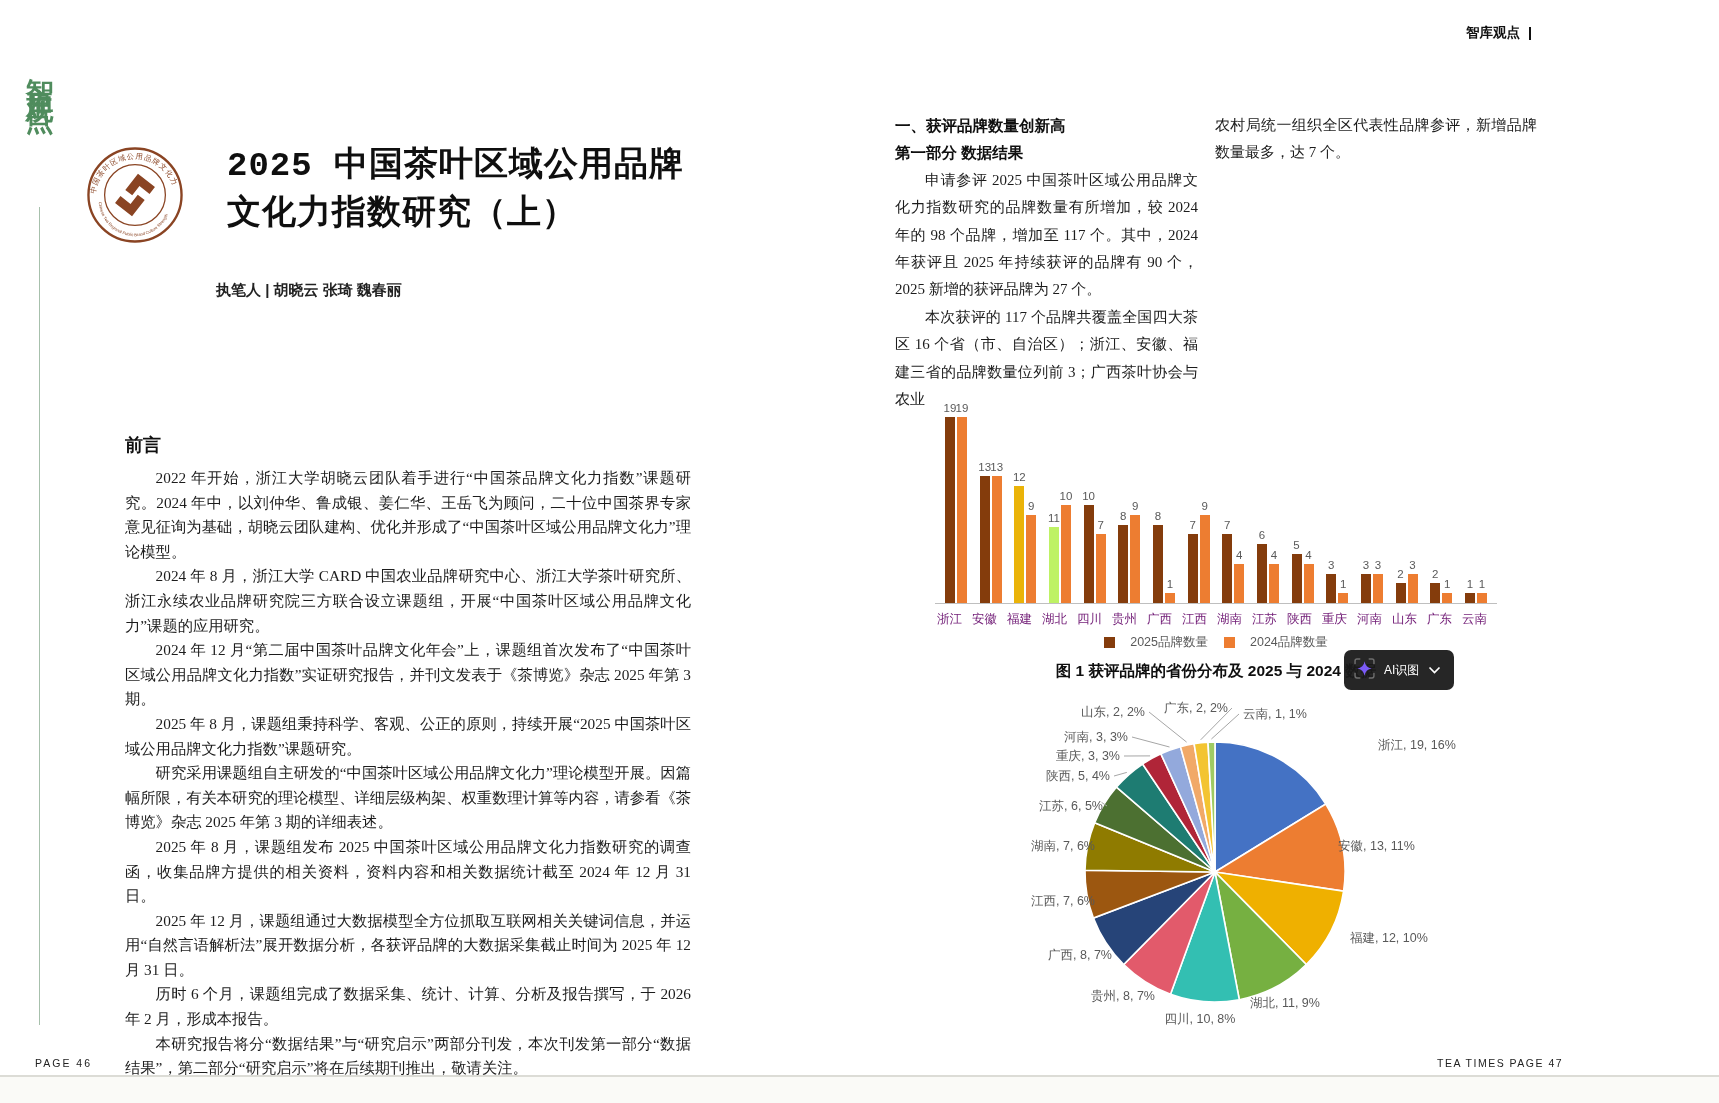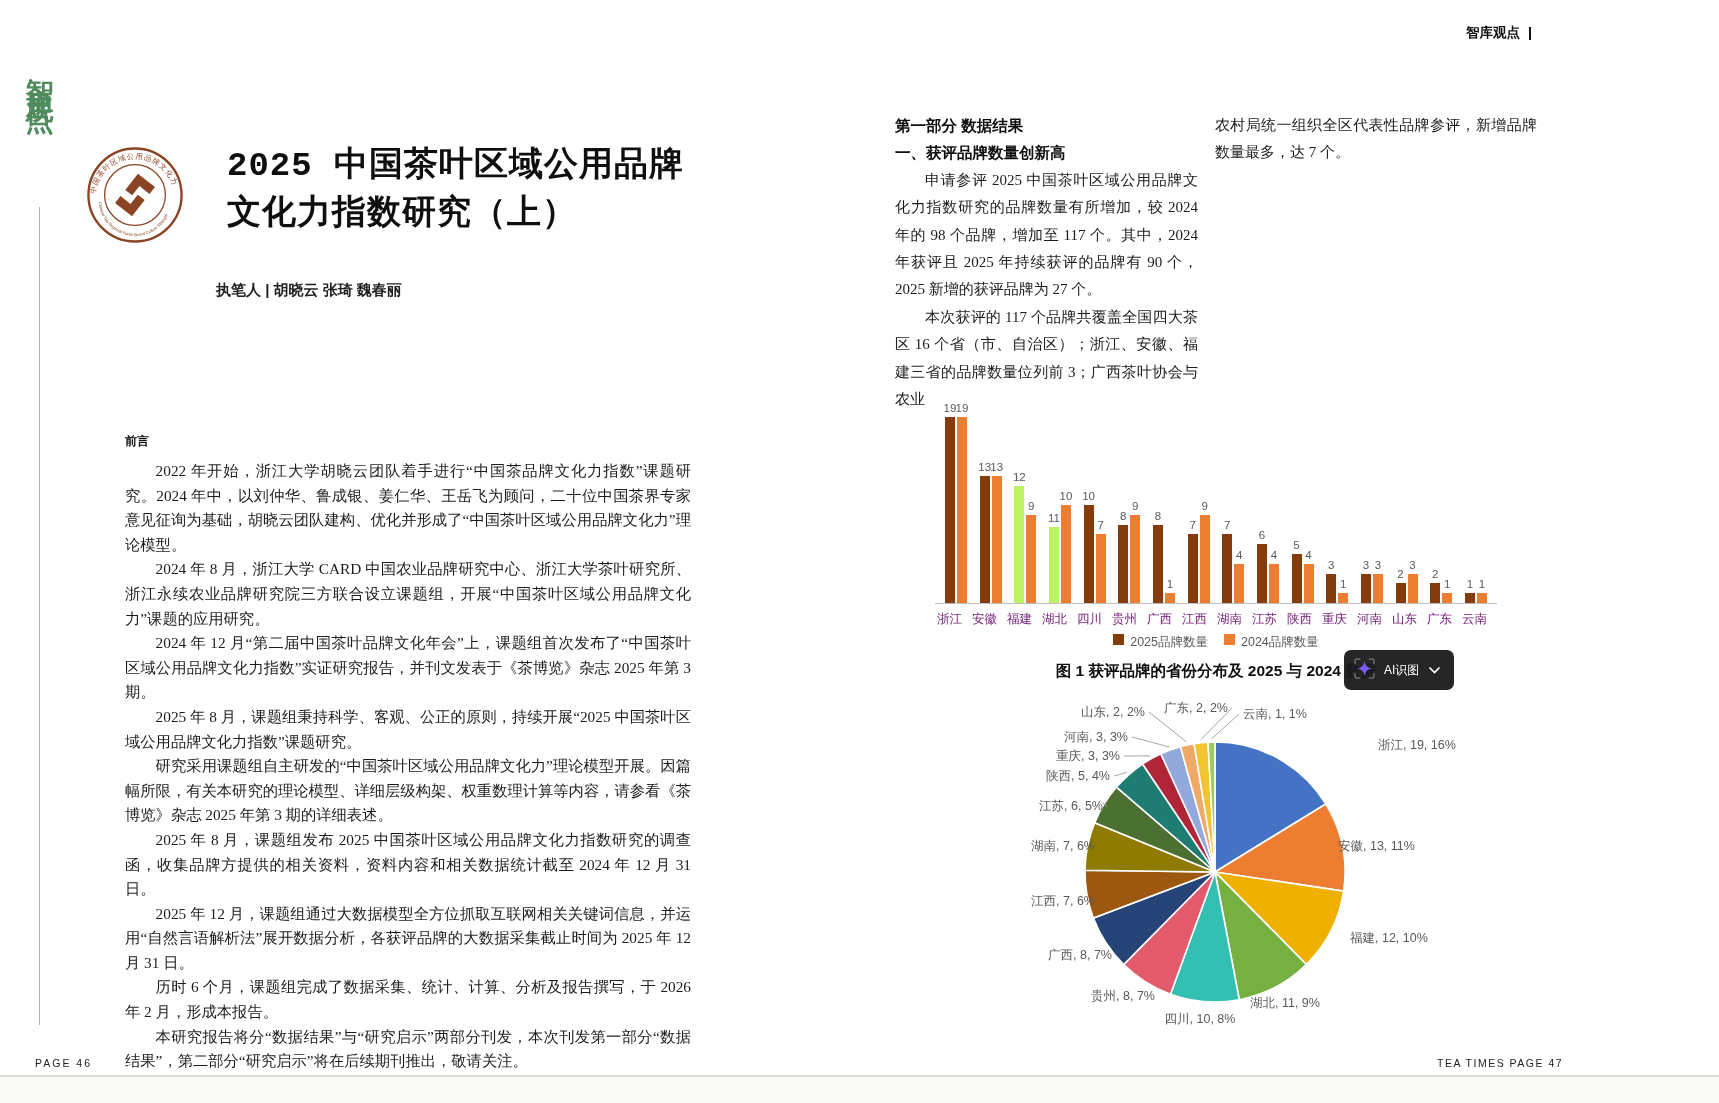--- a/index.html
+++ b/index.html
@@ -16,21 +16,21 @@
   .hdr{position:absolute;top:24px;left:1466px;display:flex;align-items:center;gap:9px;
     font-weight:700;font-size:13.5px;color:#111}
   .hdr-bar{width:1.5px;height:13px;background:#111}
 
   
   .logo{position:absolute;left:86px;top:146px;width:98px;height:98px}
   .title{position:absolute;left:215px;top:130px;margin:12px;font-family:Liberation Mono, monospace;
     font-weight:700;font-size:34px;line-height:48px;letter-spacing:1px;color:#0f0f0f}
   .byline{position:absolute;left:216px;top:281px;font-size:15px;font-weight:700;color:#222}
   .preface{position:absolute;left:125px;top:433px;width:566px}
-  .preface-h{font-family:"Liberation Serif",serif;font-size:12px;font-weight:700;margin-bottom:9px;color:#0f0f0f}
+  .preface-h{font-family:"Liberation Serif",serif;font-size:18px;font-weight:700;margin-bottom:9px;color:#0f0f0f}
   .plist p{margin:0;font-family:"Liberation Serif",serif;font-size:15.3px;line-height:24.6px;
     color:#1c1c1c;text-align:justify;text-indent:2em}
   .footer-left{position:absolute;left:35px;top:1057px;font-size:10.5px;letter-spacing:2px;color:#222}
   .footer-right{position:absolute;left:1437px;top:1057px;font-size:10.5px;letter-spacing:1.5px;color:#222}
 
   
   .col{position:absolute;top:112px}
   .col1{left:895px;width:303px}
   .col2{left:1215px;width:322px}
   .col-h{font-size:15.5px;font-weight:700;line-height:27.4px;color:#0f0f0f}
@@ -42,21 +42,21 @@
   .barchart{position:absolute;left:935px;top:401px;width:562px;padding-top:16px}
   .bar-groups{display:flex;justify-content:space-between;align-items:flex-end;height:186px;padding:0 10px}
   .bgroup{display:flex;align-items:flex-end;gap:2px;height:100%}
   .bar{width:10px;position:relative}
   .bar-val{position:absolute;top:-15px;left:50%;transform:translateX(-50%);
     font-size:11.5px;color:#595959;white-space:nowrap}
   .bar-axis{height:1px;background:#BFBFBF}
   .bar-cats{display:flex;justify-content:space-between;padding:0 2px;margin-top:7px}
   .bar-cat{width:33px;text-align:left;font-size:12.5px;color:#701a75;white-space:nowrap}
   .legend{display:flex;justify-content:center;gap:16px;margin-top:6px;align-items:center}
-  .legend-item{display:flex;gap:6px;font-size:12.5px;color:#595959}
+  .legend-item{display:flex;align-items:center;gap:15px;font-size:12.5px;color:#595959}
   .legend-swatch{width:11px;height:11px}
 
   .caption{position:absolute;left:935px;width:562px;text-align:center;font-weight:700;
     font-size:15.5px;color:#0f0f0f}
   .cap1{top:661px}
   .cap2{top:1043px}
 
   
   .ai-btn{position:absolute;left:1344px;top:650px;height:40px;border-radius:7px;
     background:rgba(26,26,26,0.95);display:flex;align-items:center;gap:9px;
@@ -121,22 +121,22 @@
         <p>2025 年 8 月，课题组发布 2025 中国茶叶区域公用品牌文化力指数研究的调查函，收集品牌方提供的相关资料，资料内容和相关数据统计截至 2024 年 12 月 31 日。</p>
         <p>2025 年 12 月，课题组通过大数据模型全方位抓取互联网相关关键词信息，并运用“自然言语解析法”展开数据分析，各获评品牌的大数据采集截止时间为 2025 年 12 月 31 日。</p>
         <p>历时 6 个月，课题组完成了数据采集、统计、计算、分析及报告撰写，于 2026 年 2 月，形成本报告。</p>
         <p>本研究报告将分“数据结果”与“研究启示”两部分刊发，本次刊发第一部分“数据结果”，第二部分“研究启示”将在后续期刊推出，敬请关注。</p>
       </div>
   </div>
 
   <div class="footer-left">PAGE  46</div>
 
   <div class="col col1">
+    <div class="col-h">一、获评品牌数量创新高</div>
     <div class="col-h">第一部分 数据结果</div>
-    <div class="col-h">一、获评品牌数量创新高</div>
     <div class="col-body">
         <p>申请参评 2025 中国茶叶区域公用品牌文化力指数研究的品牌数量有所增加，较 2024 年的 98 个品牌，增加至 117 个。其中，2024 年获评且 2025 年持续获评的品牌有 90 个，2025 新增的获评品牌为 27 个。</p>
         <p>本次获评的 117 个品牌共覆盖全国四大茶区 16 个省（市、自治区）；浙江、安徽、福建三省的品牌数量位列前 3；广西茶叶协会与农业</p>
       </div>
   </div>
   <div class="col col2">
     <div class="col-body">
         <p>农村局统一组织全区代表性品牌参评，新增品牌数量最多，达 7 个。</p>
       </div>
   </div>
@@ -153,21 +153,21 @@
         </div>
         <div class="bgroup">
           <div class="bar" style="background: rgb(132, 60, 12); height: 127.263px;">
             <span class="bar-val">13</span>
           </div>
           <div class="bar" style="background: rgb(237, 125, 49); height: 127.263px;">
             <span class="bar-val">13</span>
           </div>
         </div>
         <div class="bgroup">
-          <div class="bar" style="background: #bef264; height: 117.474px;">
+          <div class="bar" style="background: #eab308; height: 117.474px;">
             <span class="bar-val">12</span>
           </div>
           <div class="bar" style="background: rgb(237, 125, 49); height: 88.1053px;">
             <span class="bar-val">9</span>
           </div>
         </div>
         <div class="bgroup">
           <div class="bar" style="background: #bef264; height: 76px;">
             <span class="bar-val">11</span>
           </div>

